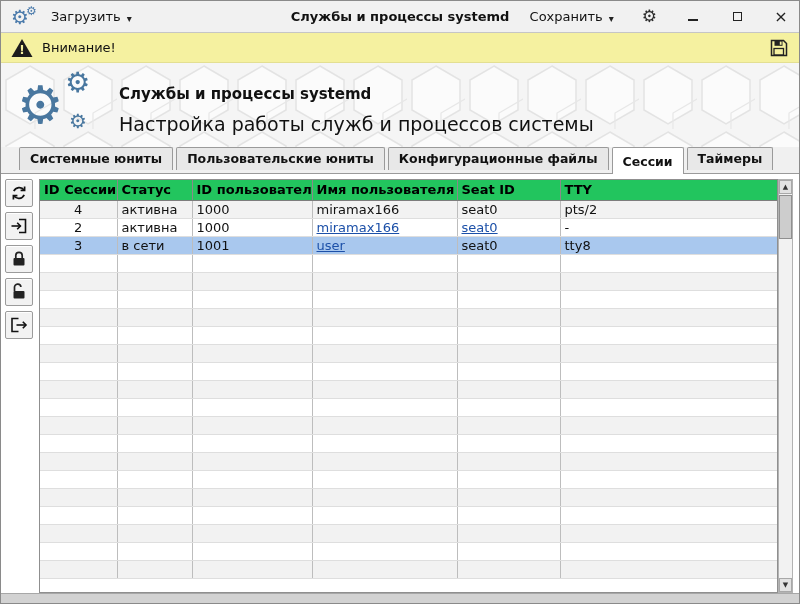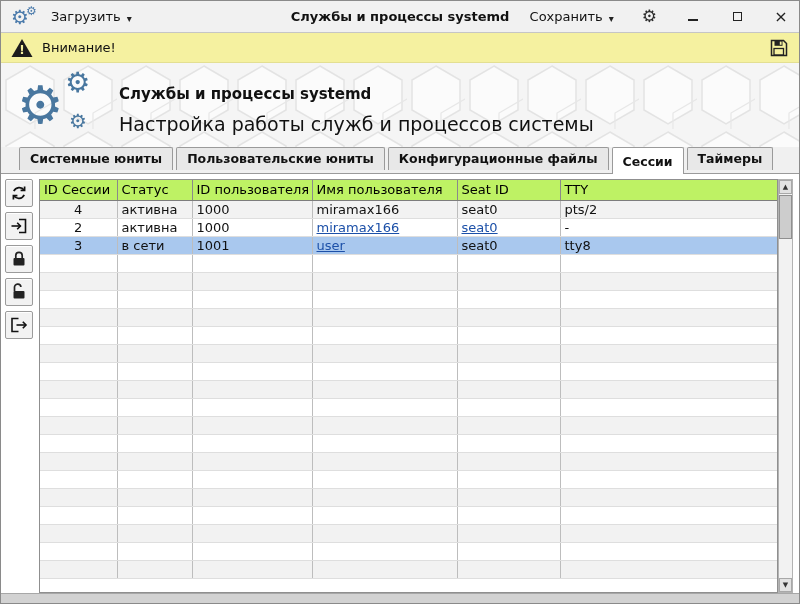--- a/index.html
+++ b/index.html
@@ -45,21 +45,21 @@
   .tab{height:23px;line-height:22px;padding:0 10px;font-size:12.5px;font-weight:bold;background:#e8e8e8;border:1px solid #9a9a9a;border-bottom:none;border-radius:2px 2px 0 0;margin-right:3px;cursor:pointer;white-space:nowrap;position:relative;z-index:1}
   .tab.active{height:27px;line-height:27px;background:#fff;margin-bottom:-1px;z-index:3}
 
   
   .content{position:absolute;top:172px;left:0;right:0;height:422px;background:#fff;border-top:1px solid #9a9a9a}
   .side-toolbar{position:absolute;left:4px;top:5px;display:flex;flex-direction:column;gap:5px}
   .tool-btn{width:28px;height:28px;background:#f2f2f2;border:1px solid #9b9b9b;border-radius:2px;display:flex;align-items:center;justify-content:center;cursor:pointer;box-shadow:inset 0 1px 0 #ffffff}
 
   .table-wrap{position:absolute;left:38px;top:5px;width:739px;height:414px;overflow:hidden;border:1px solid #8f8f8f;background:#fff}
   table{border-collapse:collapse;table-layout:fixed;width:739px;font-size:13px}
-  th{background:#bef264;color:#000;font-weight:normal;text-align:left;height:20px;padding:1px 4px;border-right:1px solid #8a8a8a;border-bottom:1px solid #7d7d7d;overflow:hidden;white-space:nowrap;cursor:default}
+  th{background:#22c55e;color:#000;font-weight:bold;text-align:left;height:20px;padding:1px 4px;border-right:1px solid #8a8a8a;border-bottom:1px solid #7d7d7d;overflow:hidden;white-space:nowrap;cursor:default}
   td{height:18px;padding:0 4px;border-right:1px solid #bdbdbd;border-bottom:1px solid #dedede;overflow:hidden;white-space:nowrap}
   tbody tr:nth-child(odd){background:#f2f2f2}
   tbody tr:nth-child(even){background:#ffffff}
   tbody tr.selected{background:#a9c8ee}
   td.center{text-align:center}
   td a{color:#1c50a8;text-decoration:underline;cursor:pointer}
 
   .vscroll{position:absolute;left:777px;top:5px;width:15px;height:414px;background:#f2f2f2;border:1px solid #b3b3b3}
   .sb-btn{position:absolute;left:0;width:13px;height:14px;background:#e2e2e2;border:1px solid #a8a8a8;display:flex;align-items:center;justify-content:center;font-size:7px;color:#333;cursor:pointer}
   .sb-btn.up{top:0}

